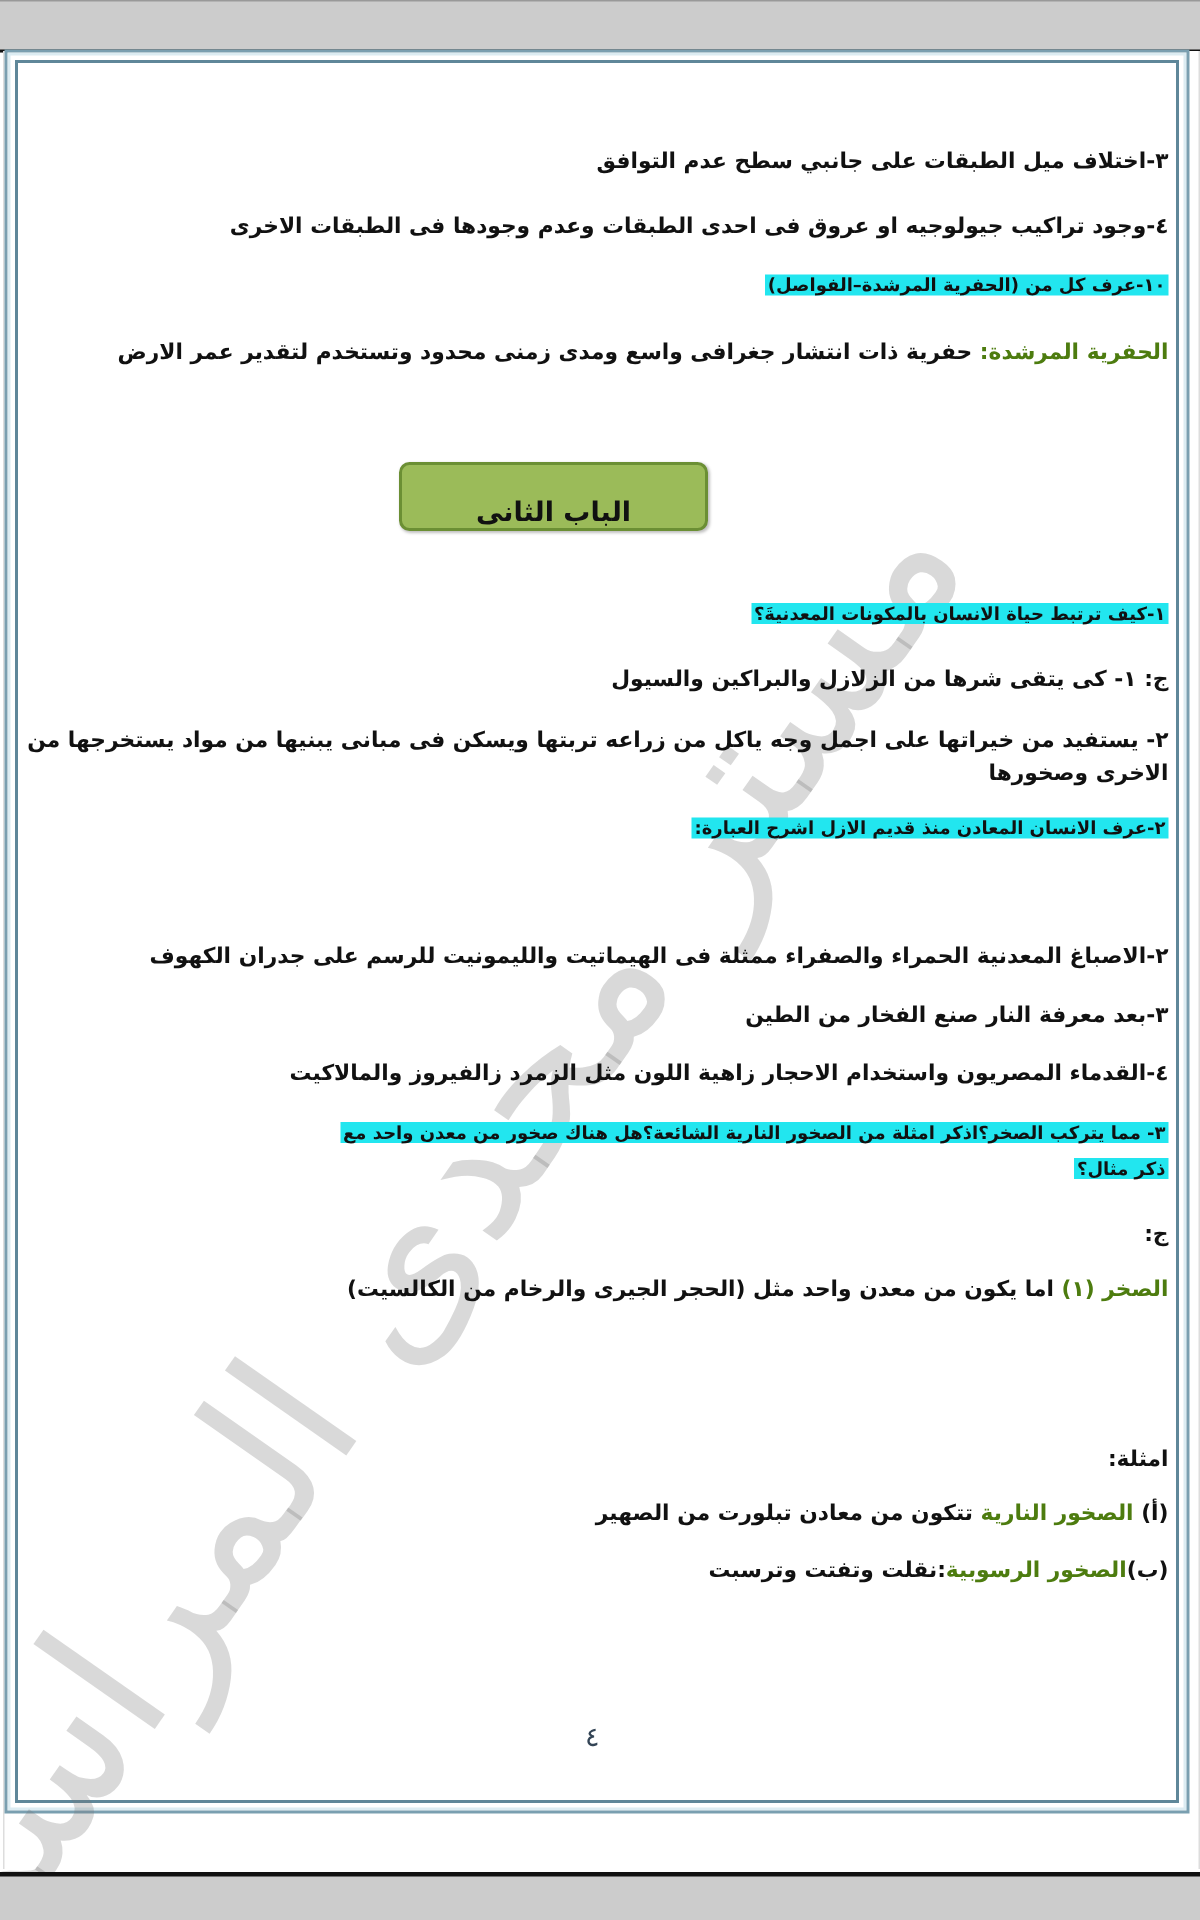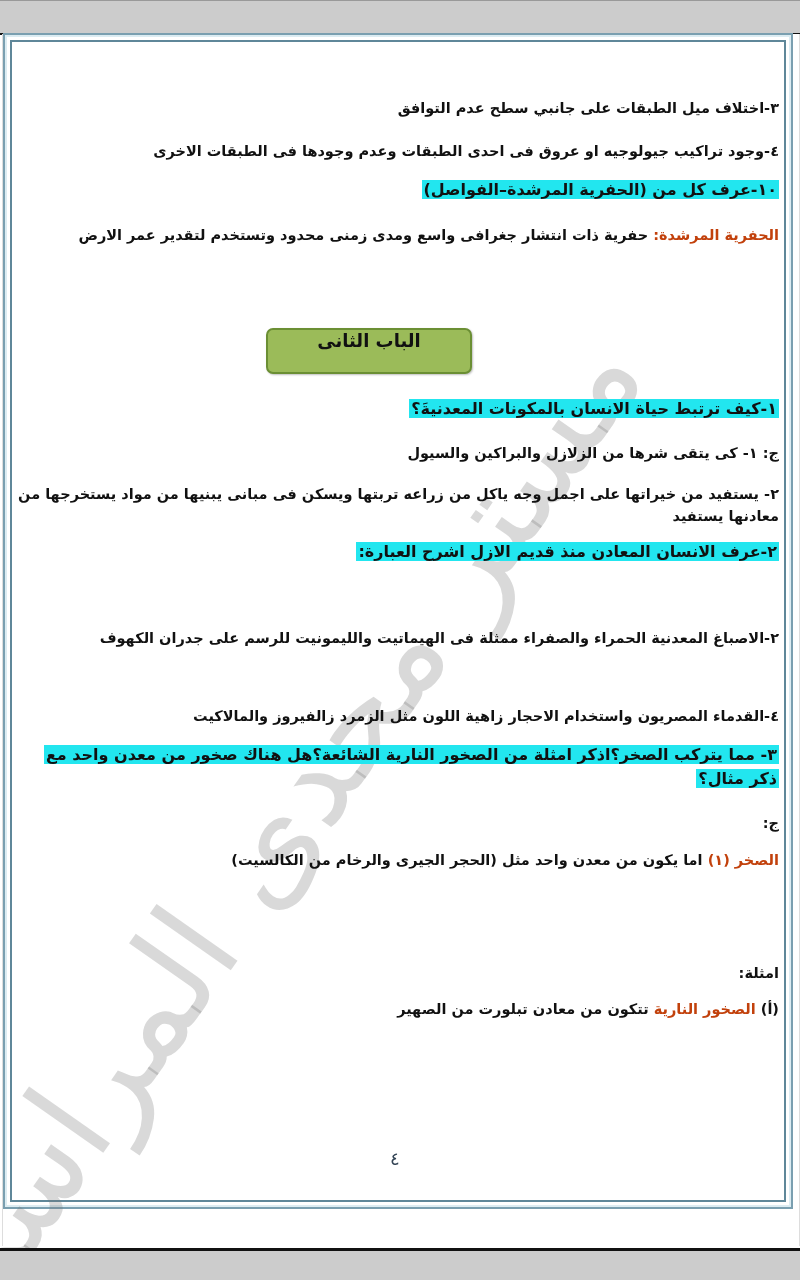--- a/index.html
+++ b/index.html
@@ -34,30 +34,29 @@
   .content {
     position: absolute; left: 15px; top: 0; width: 800px; height: 1004px;
     direction: rtl;
   }
   .line {
     position: absolute; right: 36px;
     font-size: 14.5px; font-weight: bold; color: #111;
     white-space: nowrap; line-height: 22px;
   }
   .q {
-    background: #22e6ef; font-size: 16px; color: #111; padding: 0 2px;
+    background: #22e6ef; font-size: 12px; color: #111; padding: 0 2px;
   }
-  .red { color: #c2410c; }
+  .red { color: #4d7c0f; }
   .chapter-box {
     position: absolute; left: 266px; top: 308px; width: 202px; height: 42px;
     background: #9bbb59; border: 2px solid #6b8f34; border-radius: 7px;
-    display: flex; align-items: flex-start; justify-content: center;
+    display: flex; align-items: flex-end; justify-content: center;
     direction: rtl; font-weight: bold; font-size: 18px; color: #111;
     box-shadow: 1px 1px 2px rgba(0,0,0,.25);
-    margin-top: 20px;
   }
   .watermark {
     position: absolute; left: 60px; top: 330px; width: 700px;
     transform: rotate(-55deg); transform-origin: center;
     font-family: "DejaVu Serif", serif; font-size: 130px;
     color: rgba(120,120,120,0.28); direction: rtl; white-space: nowrap;
     pointer-events: none; top: 560px;
   }
   .page-num {
     position: absolute; left: 390px; top: 1148px; font-size: 18px; color: #345;
@@ -79,33 +78,35 @@
   <div class="line" style="top:97px">٣-اختلاف ميل الطبقات على جانبي سطح عدم التوافق</div>
   <div class="line" style="top:140px">٤-وجود تراكيب جيولوجيه او عروق فى احدى الطبقات وعدم وجودها فى الطبقات الاخرى</div>
 
   <div class="line" style="top:179px"><span class="q">١٠-عرف كل من (الحفرية المرشدة–الفواصل)</span></div>
 
   <div class="line" style="top:224px"><span class="red">الحفرية المرشدة:</span><span> حفرية ذات انتشار جغرافى واسع ومدى زمنى محدود وتستخدم لتقدير عمر الارض</span></div>
 
   <div class="line" style="top:398px"><span class="q">١-كيف ترتبط حياة الانسان بالمكونات المعدنيةَ؟</span></div>
   <div class="line" style="top:442px">ج: ١- كى يتقى شرها من الزلازل والبراكين والسيول</div>
   <div class="line" style="top:483px">٢- يستفيد من خيراتها على اجمل وجه ياكل من زراعه تربتها ويسكن فى مبانى يبنيها من مواد يستخرجها من</div>
-  <div class="line" style="top:505px">معادنها يستفيد</div>
+  <div class="line" style="top:505px">الاخرى وصخورها</div>
 
   <div class="line" style="top:541px"><span class="q">٢-عرف الانسان المعادن منذ قديم الازل اشرح العبارة:</span></div>
   <div class="line" style="top:627px">٢-الاصباغ المعدنية الحمراء والصفراء ممثلة فى الهيماتيت والليمونيت للرسم على جدران الكهوف</div>
+  <div class="line" style="top:666px">٣-بعد معرفة النار صنع الفخار من الطين</div>
   <div class="line" style="top:705px">٤-القدماء المصريون واستخدام الاحجار زاهية اللون مثل الزمرد زالفيروز والمالاكيت</div>
 
   <div class="line" style="top:744px"><span class="q">٣- مما يتركب الصخر؟اذكر امثلة من الصخور النارية الشائعة؟هل هناك صخور من معدن واحد مع</span></div>
   <div class="line" style="top:768px"><span class="q">ذكر مثال؟</span></div>
 
   <div class="line" style="top:812px">ج:</div>
   <div class="line" style="top:849px"><span class="red">الصخر</span><span class="red"> (١)</span><span> اما يكون من معدن واحد مثل (الحجر الجيرى والرخام من الكالسيت)</span></div>
   <div class="line" style="top:962px">امثلة:</div>
   <div class="line" style="top:998px"><span>(أ) </span><span class="red">الصخور النارية</span><span> تتكون من معادن تبلورت من الصهير</span></div>
+  <div class="line" style="top:1036px"><span>(ب)</span><span class="red">الصخور الرسوبية</span><span>:نقلت وتفتت وترسبت</span></div>
 </div>
 
 <div class="chapter-box">
   <span>الباب الثانى</span>
 </div>
 
 <div class="page-num">٤</div>
 
 <div class="viewer-bar-bottom"></div>
 

